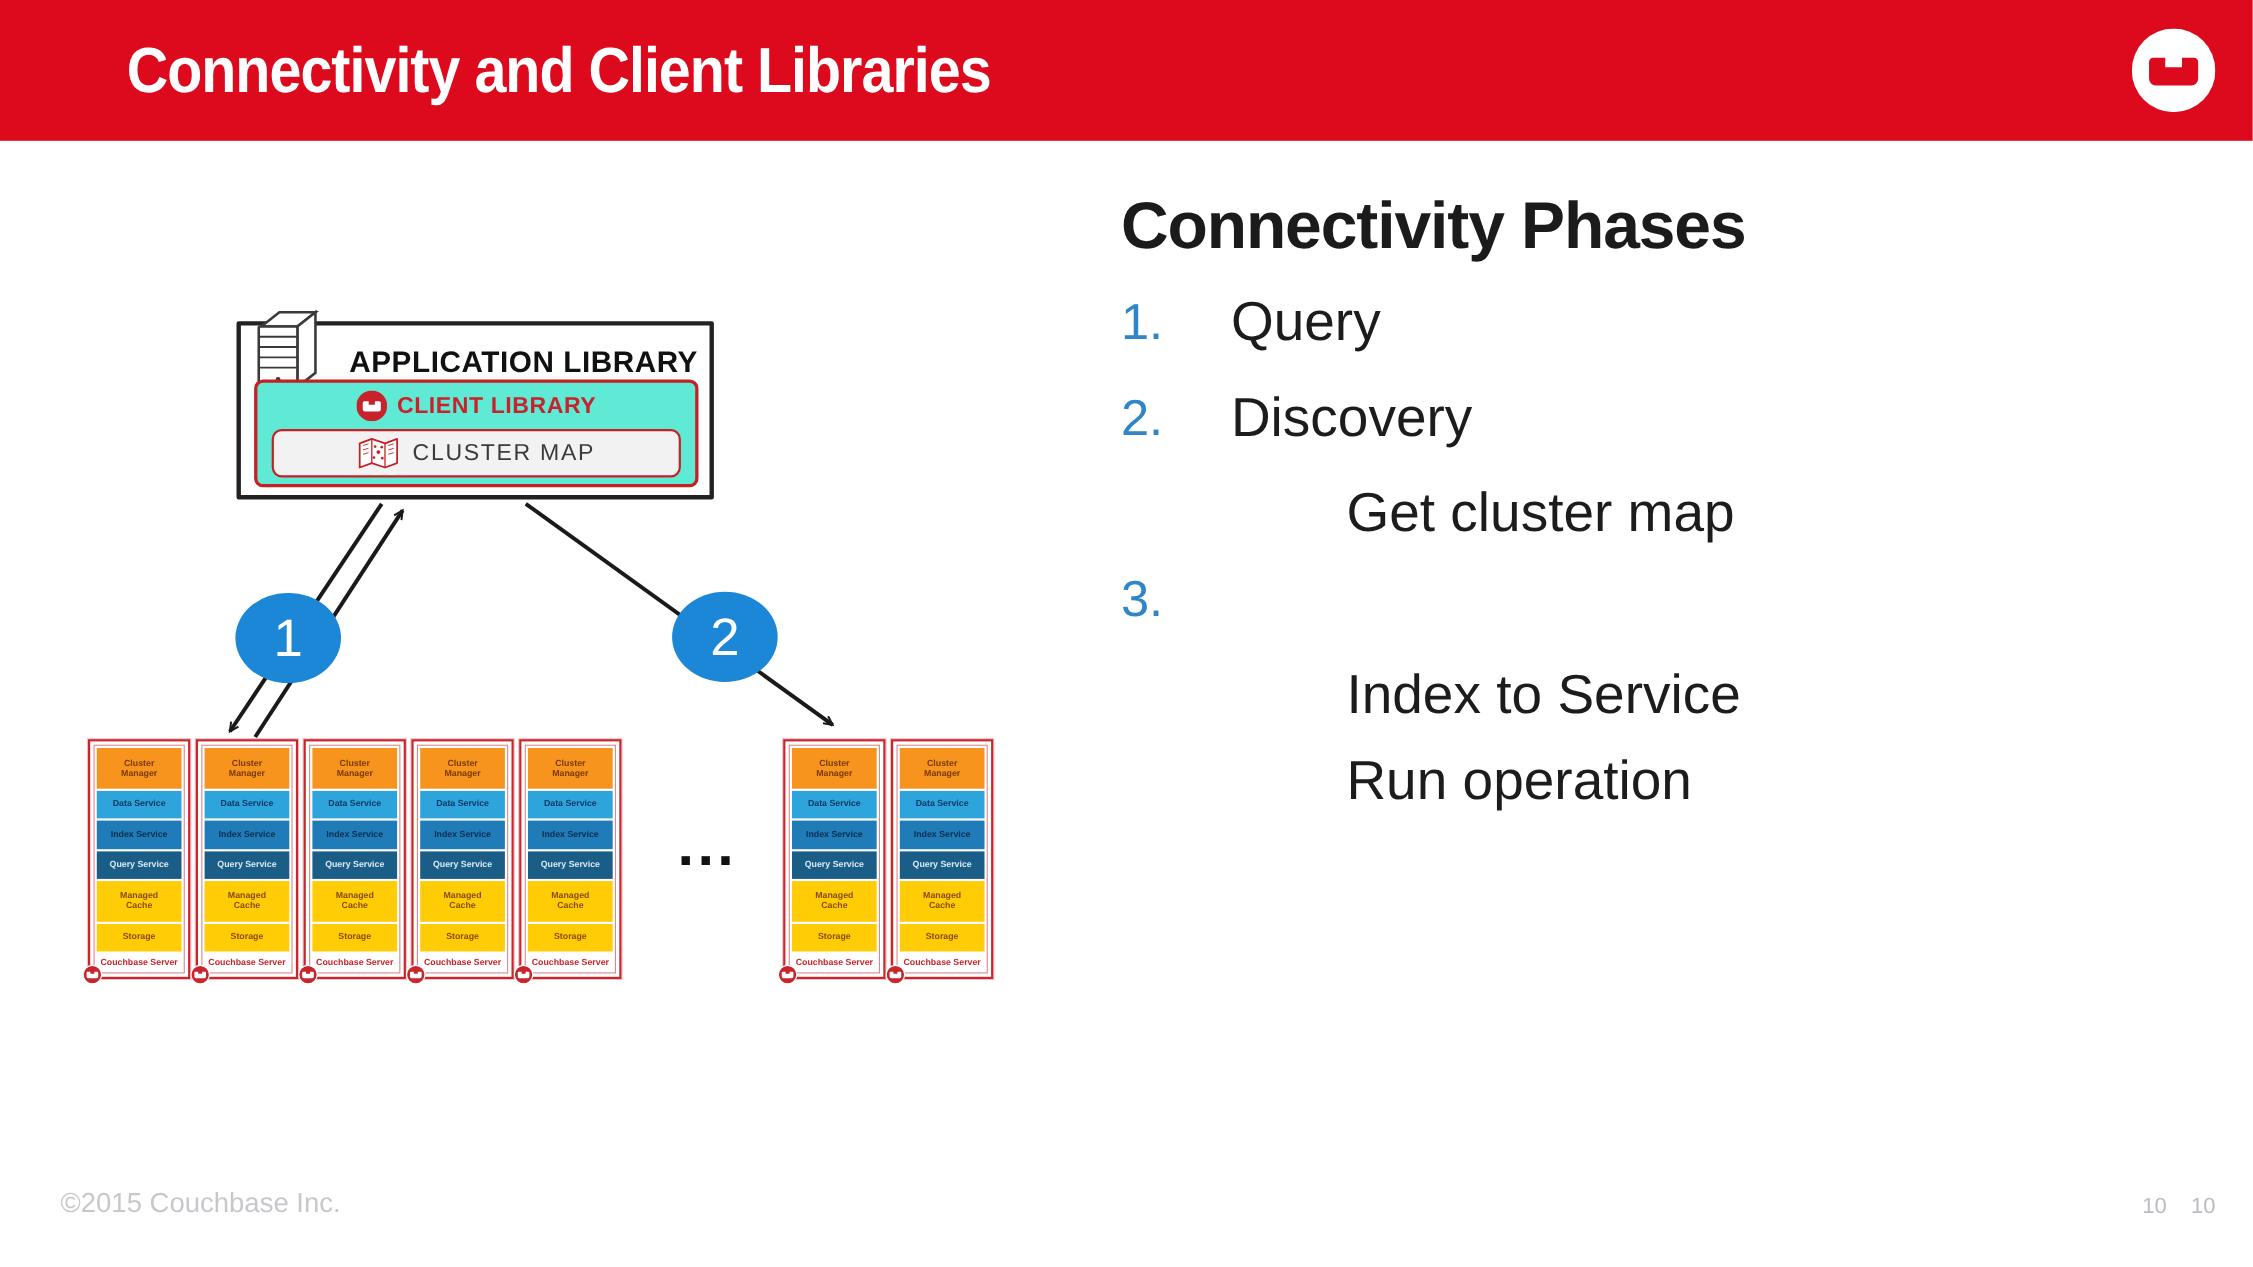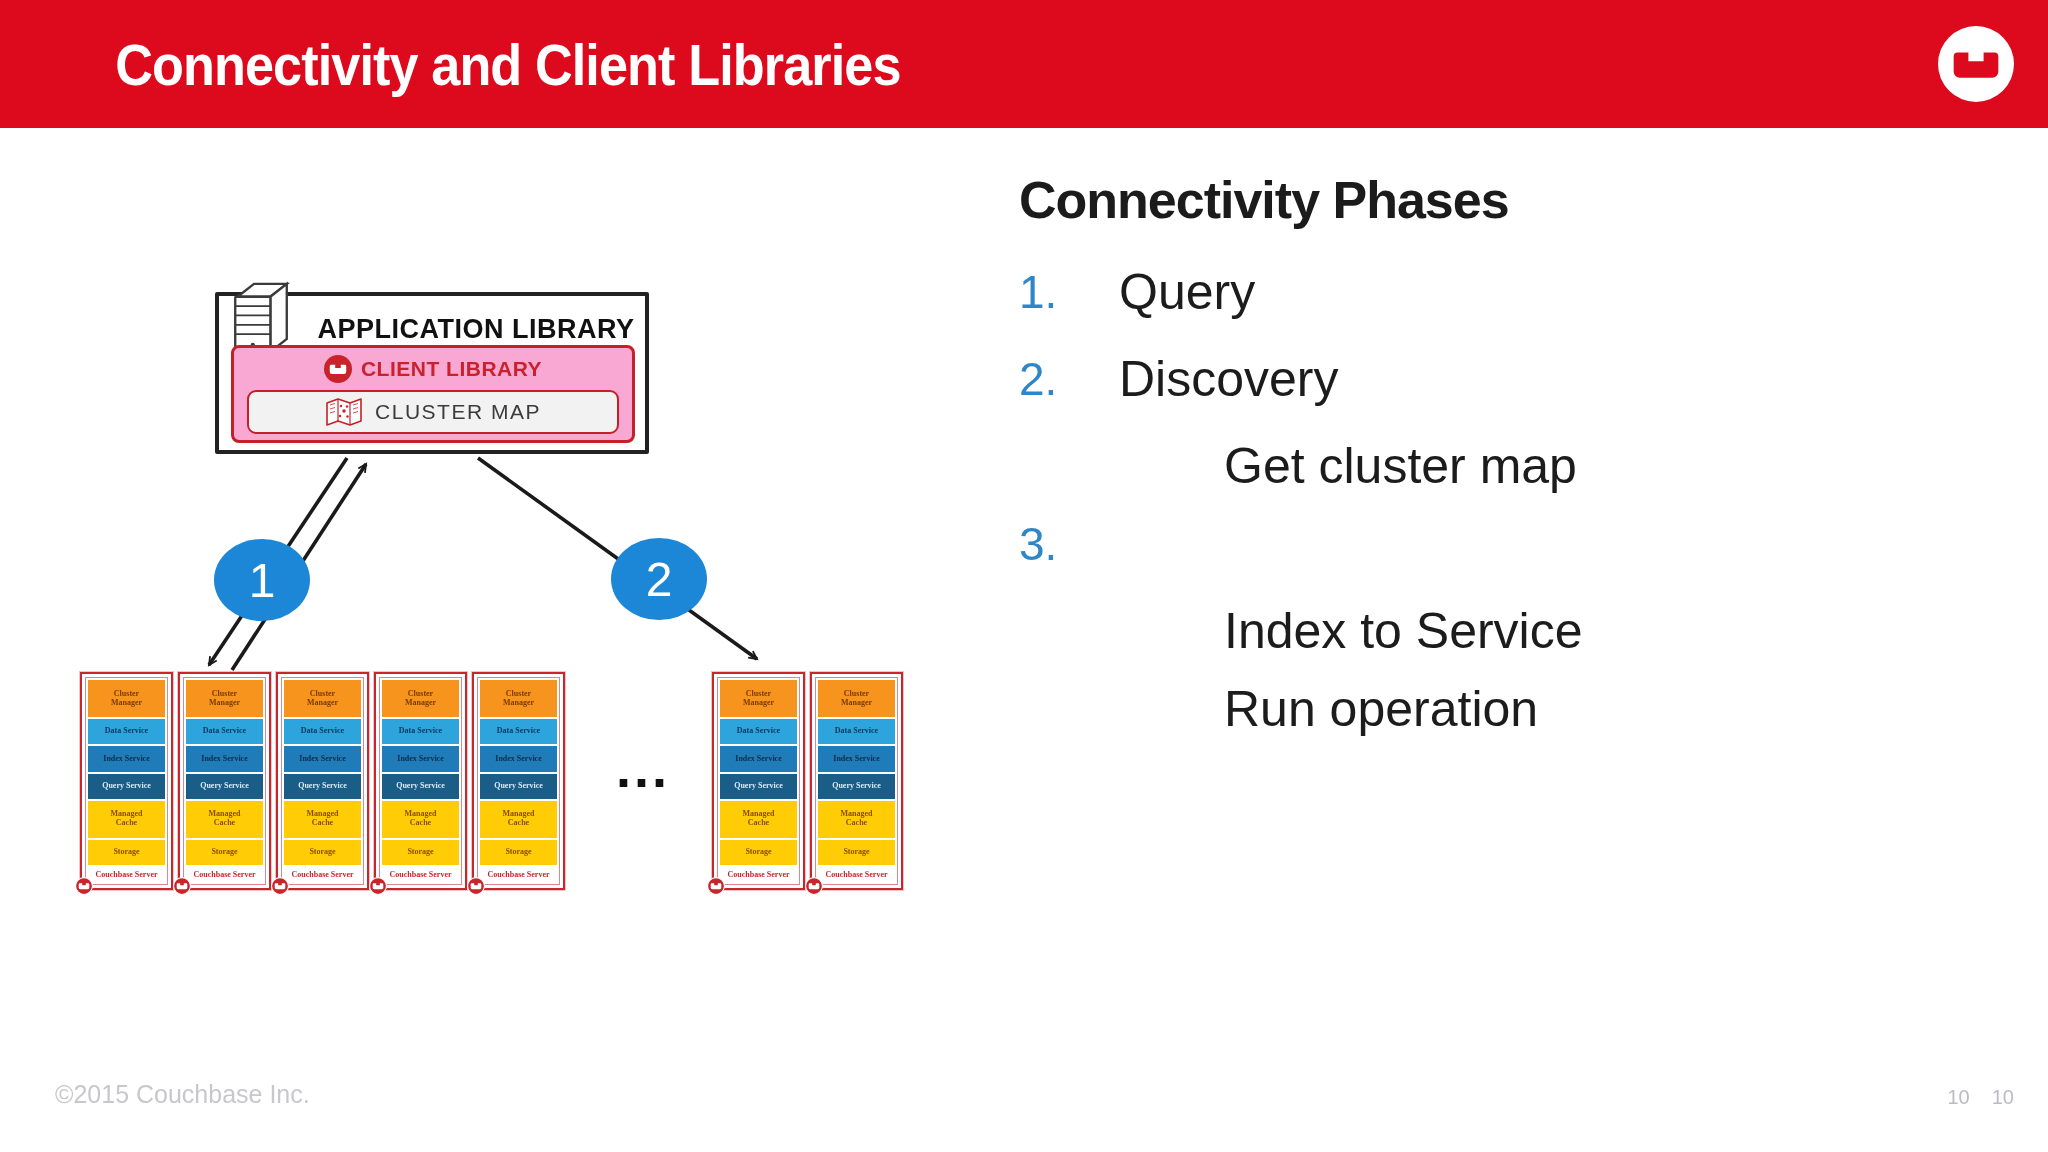--- a/index.html
+++ b/index.html
@@ -25,21 +25,21 @@
     position:absolute;left:215px;top:292px;width:434px;height:162px;
     background:#ffffff;border:4px solid #222222;border-radius:2px;box-sizing:border-box;
   }
   .server-tower-icon{position:absolute;left:4px;top:-18px;width:76px;height:82px;background:transparent;}
   .app-server-title{
     position:absolute;left:92px;top:18px;width:330px;text-align:center;
     font-size:27px;font-weight:700;color:#111111;letter-spacing:0.5px;white-space:nowrap;
   }
   .client-library-box{
     position:absolute;left:12px;top:49px;width:404px;height:98px;
-    border:3px solid #C42127;border-radius:8px;box-sizing:border-box;background:#f9a8d4;text-align:center;
+    border:3px solid #C42127;border-radius:8px;box-sizing:border-box;background:#5eead4;text-align:center;
   }
   .client-library-row{
     display:flex;align-items:center;justify-content:center;gap:9px;margin-top:6px;height:30px;
   }
   .client-library-logo{width:28px;height:28px;}
   .client-library-label{font-size:21px;font-weight:700;color:#C8232B;letter-spacing:0.5px;}
   .cluster-map-bar{
     position:absolute;left:13px;top:42px;width:372px;height:44px;
     background:#F3F2F2;border:2px solid #C42127;border-radius:9px;box-sizing:border-box;
     display:flex;align-items:center;justify-content:center;gap:12px;
@@ -50,21 +50,21 @@
   .arrows-svg{position:absolute;left:0;top:0;width:1000px;height:1152px;pointer-events:none;}
   
   .step-badge{
     position:absolute;width:96px;height:82px;border-radius:50%;
     background:#1C87D6;color:#ffffff;display:flex;align-items:center;justify-content:center;
     font-size:48px;font-weight:400;
   }
   .badge-1{left:214px;top:539px;}
   .badge-2{left:611px;top:538px;}
   
-  .node-group{position:absolute;top:672px;display:flex;gap:5px;font-family:Liberation Serif, serif;}
+  .node-group{position:absolute;top:672px;display:flex;gap:5px;}
   .group-0{left:80px;}
   .group-1{left:712px;}
   .cluster-node{
     position:relative;width:93px;height:218px;box-sizing:border-box;
     border:2px solid #C9252C;background:#ffffff;padding:3px;
     box-shadow:0 0 0 1px #EFC3C6;
   }
   .node-inner{
     border:1px solid #DC878C;height:100%;box-sizing:border-box;
     display:flex;flex-direction:column;gap:2px;padding:2px;
@@ -78,21 +78,21 @@
   .node-footer{
     height:15px;flex:0 0 15px;display:flex;align-items:center;justify-content:center;
     font-size:8px;color:#C9252C;font-weight:700;white-space:nowrap;
   }
   .node-mini-logo{position:absolute;left:-7px;bottom:-7px;width:18px;height:18px;}
   .ellipsis-dots{
     position:absolute;left:616px;top:737px;font-size:54px;font-weight:900;color:#111111;letter-spacing:3px;
   }
   
   .phases-heading{
-    position:absolute;left:1019px;top:170px;font-size:52px;font-weight:700;color:#1B1B1B;
+    position:absolute;left:1019px;top:170px;font-size:60px;font-weight:700;color:#1B1B1B;
     letter-spacing:-1px;white-space:nowrap;
   }
   .phases-list{position:absolute;left:1019px;top:262px;width:960px;}
   .phase-item{display:flex;align-items:flex-start;line-height:60px;}
   .phase-item.level-0{margin-bottom:27px;}
   .phase-item.level-1{margin-bottom:18px;padding-left:205px;}
   .phase-item.level-2{margin-bottom:18px;padding-left:305px;}
   .phase-num{width:100px;font-size:46px;color:#2E86C8;flex:0 0 100px;}
   .phase-text{font-size:50px;color:#1C1C1C;white-space:nowrap;}
   

